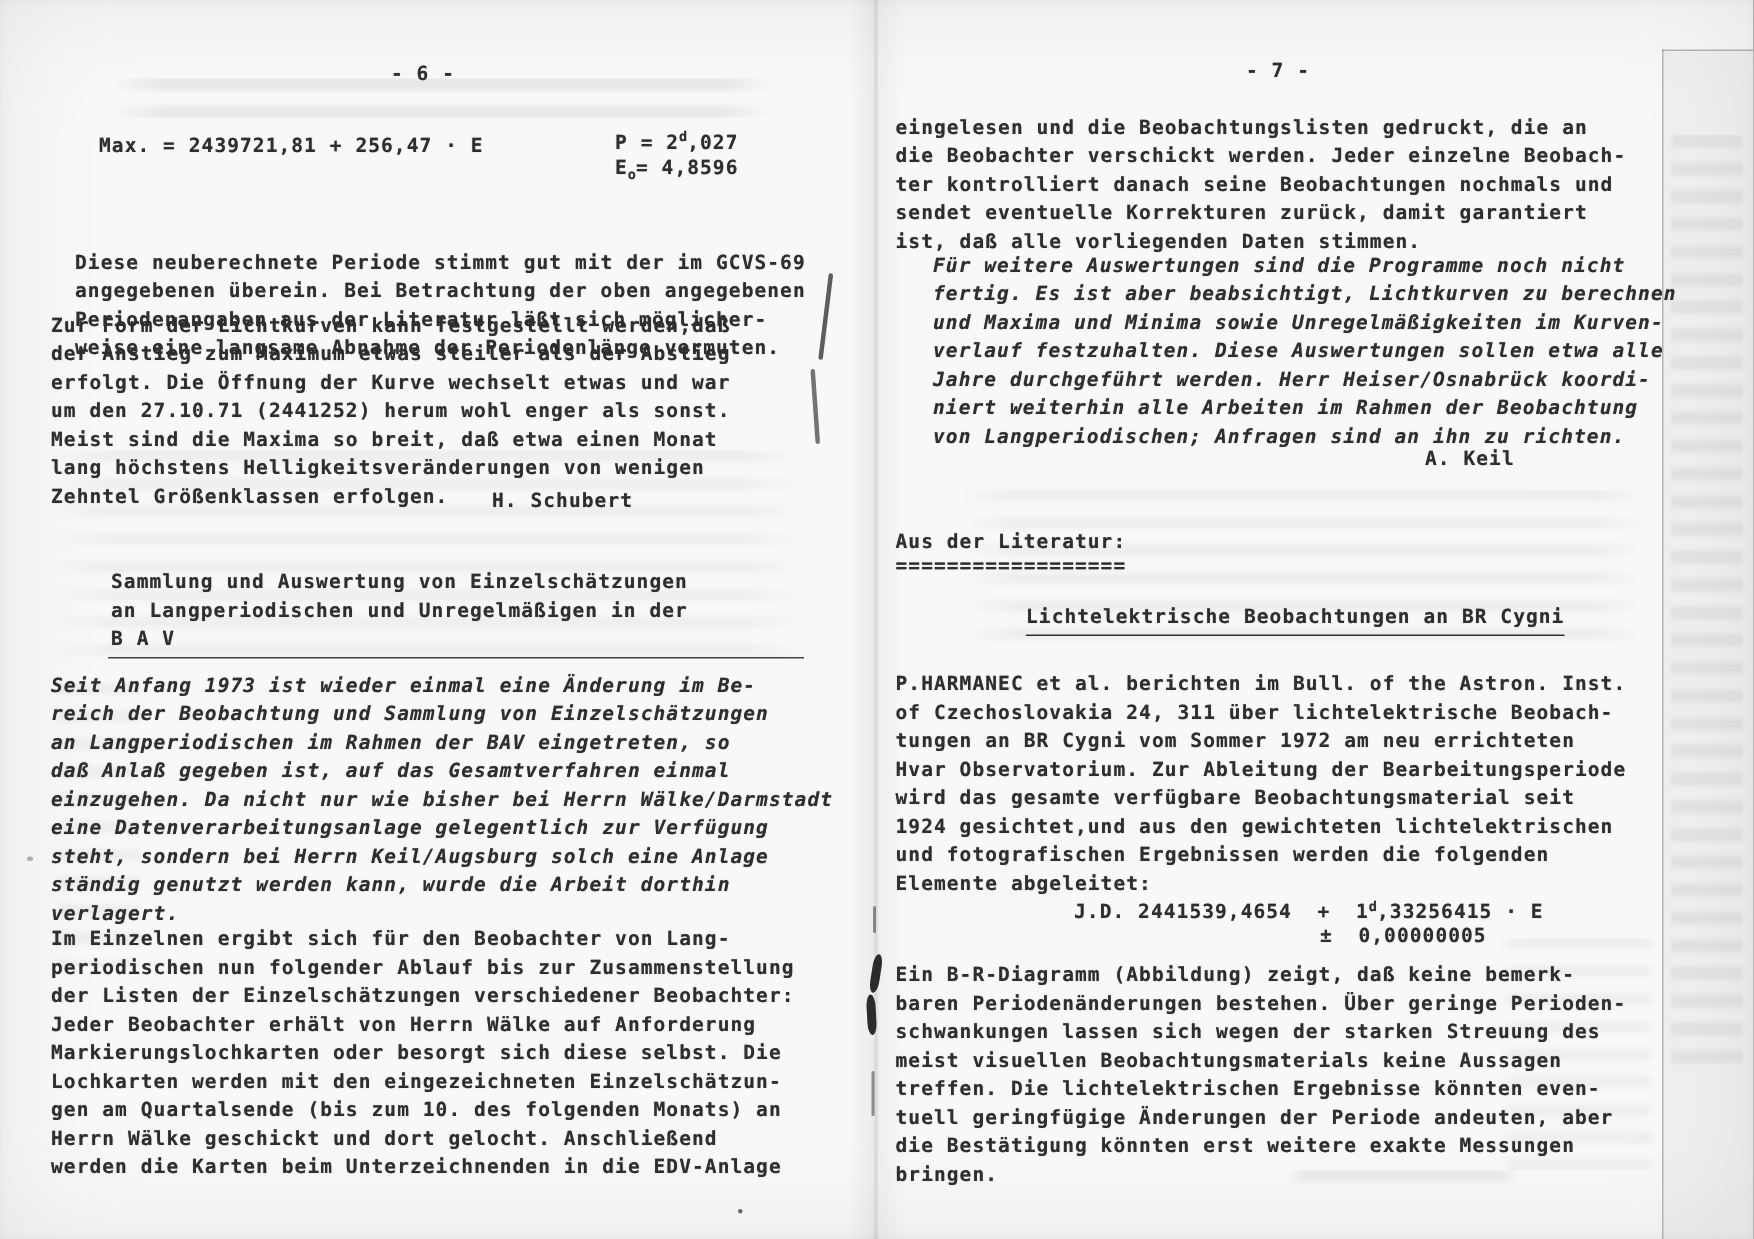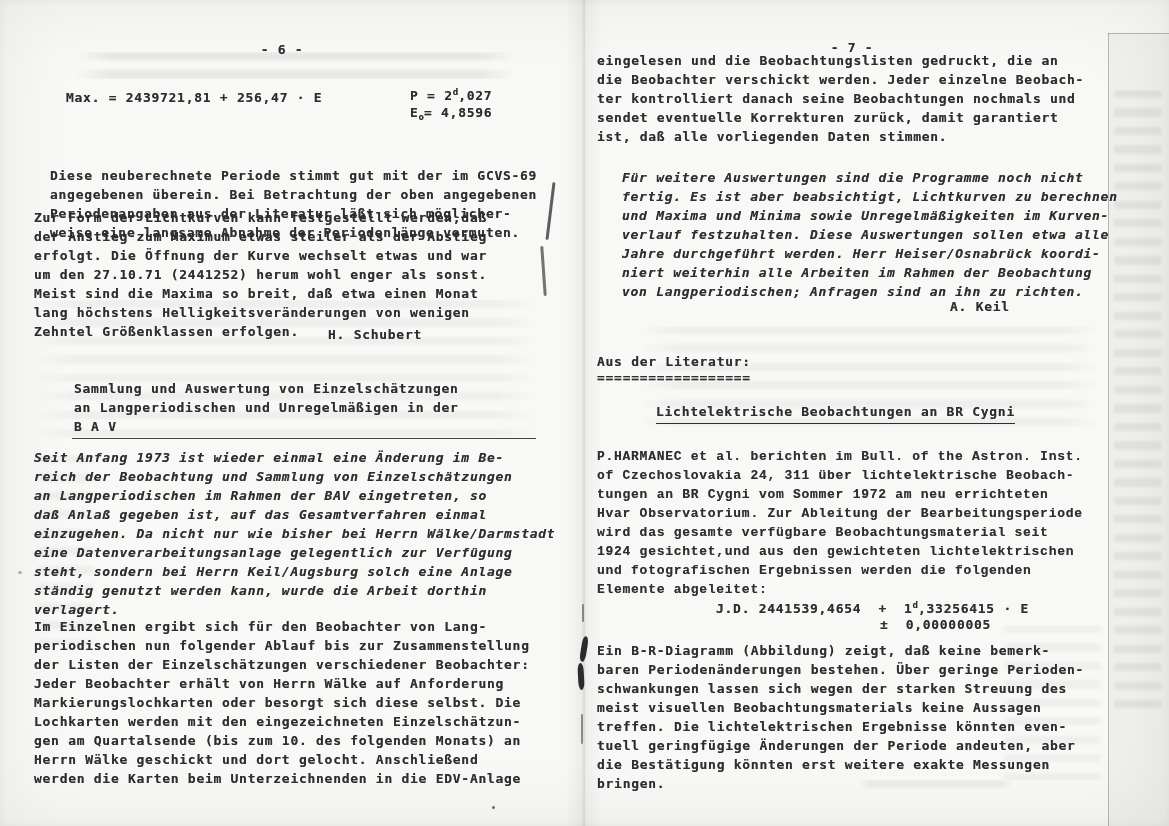--- a/index.html
+++ b/index.html
@@ -122,42 +122,42 @@
 Markierungslochkarten oder besorgt sich diese selbst. Die
 Lochkarten werden mit den eingezeichneten Einzelschätzun-
 gen am Quartalsende (bis zum 10. des folgenden Monats) an
 Herrn Wälke geschickt und dort gelocht. Anschließend
 werden die Karten beim Unterzeichnenden in die EDV-Anlage</div>
   </div>
 
   <div>
     <div class="txt center" style="left:792px;top:38px;width:120px;">- 7 -</div>
 
-    <div class="txt" style="left:597px;top:51px;">eingelesen und die Beobachtungslisten gedruckt, die an
+    <div class="txt" style="left:597px;top:76px;">eingelesen und die Beobachtungslisten gedruckt, die an
 die Beobachter verschickt werden. Jeder einzelne Beobach-
 ter kontrolliert danach seine Beobachtungen nochmals und
 sendet eventuelle Korrekturen zurück, damit garantiert
 ist, daß alle vorliegenden Daten stimmen.</div>
 
     <div class="txt" style="left:622px;top:168px;font-style:italic;">Für weitere Auswertungen sind die Programme noch nicht
 fertig. Es ist aber beabsichtigt, Lichtkurven zu berechnen
 und Maxima und Minima sowie Unregelmäßigkeiten im Kurven-
 verlauf festzuhalten. Diese Auswertungen sollen etwa alle
 Jahre durchgeführt werden. Herr Heiser/Osnabrück koordi-
 niert weiterhin alle Arbeiten im Rahmen der Beobachtung
 von Langperiodischen; Anfragen sind an ihn zu richten.</div>
 
     <div class="txt" style="left:950px;top:297px;">A. Keil</div>
 
     <div class="txt" style="left:597px;top:352px;">Aus der Literatur:</div>
     <div class="txt" style="left:597px;top:368px;">==================</div>
 
-    <div class="txt underlined" style="left:656px;top:402px;">Lichtelektrische Beobachtungen an BR Cygni</div>
+    <div class="txt underlined" style="left:684px;top:402px;">Lichtelektrische Beobachtungen an BR Cygni</div>
 
-    <div class="txt" style="left:597px;top:447px;font-family:Liberation Mono, monospace;">P.HARMANEC et al. berichten im Bull. of the Astron. Inst.
+    <div class="txt" style="left:597px;top:447px;">P.HARMANEC et al. berichten im Bull. of the Astron. Inst.
 of Czechoslovakia 24, 311 über lichtelektrische Beobach-
 tungen an BR Cygni vom Sommer 1972 am neu errichteten
 Hvar Observatorium. Zur Ableitung der Bearbeitungsperiode
 wird das gesamte verfügbare Beobachtungsmaterial seit
 1924 gesichtet,und aus den gewichteten lichtelektrischen
 und fotografischen Ergebnissen werden die folgenden
 Elemente abgeleitet:</div>
 
     <div class="txt" style="left:716px;top:596px;"><span>J.D. 2441539,4654  +  1</span><span class="sup">d</span><span>,33256415 · E</span></div>
 

